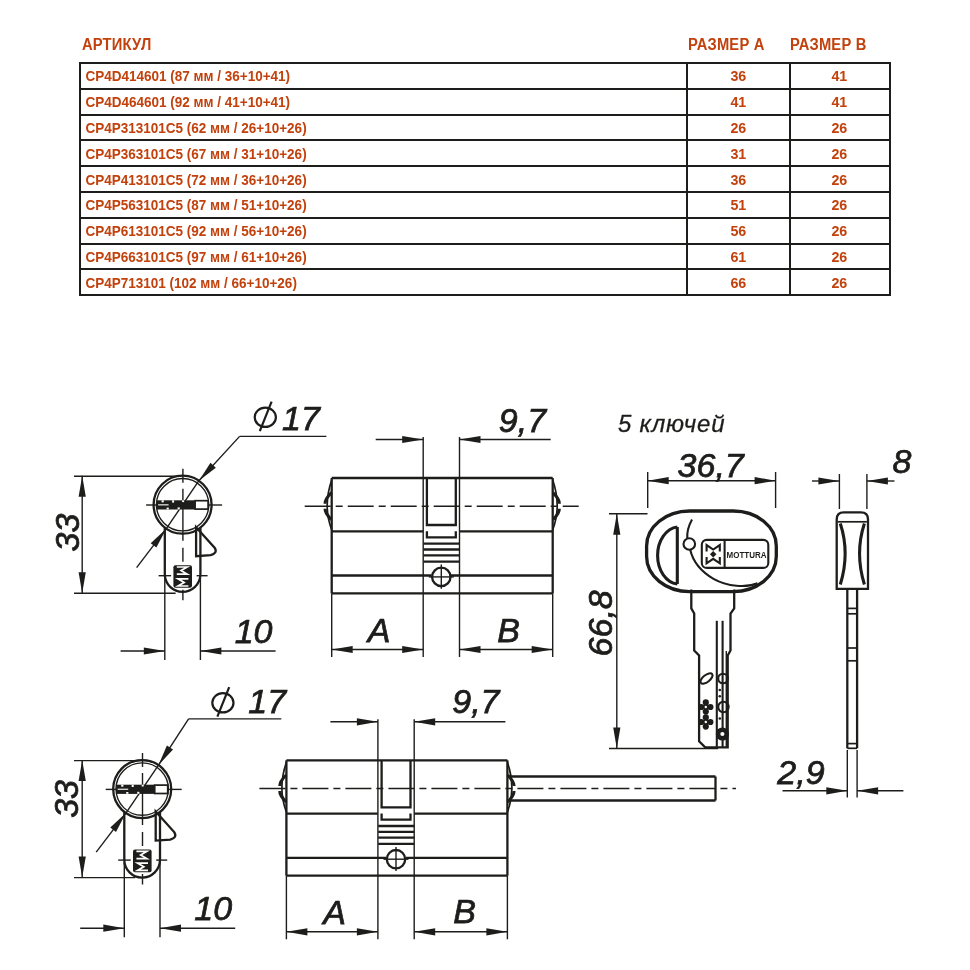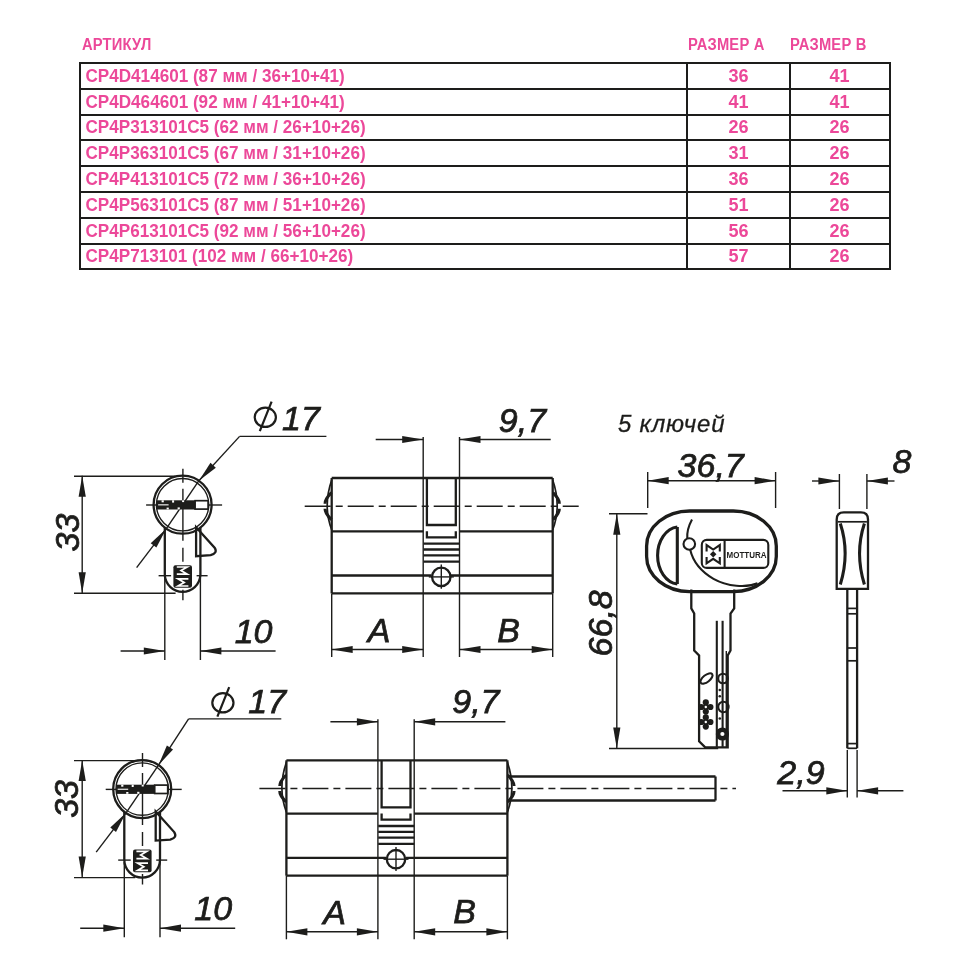--- a/index.html
+++ b/index.html
@@ -1,34 +1,34 @@
 <!DOCTYPE html>
 <html><head>
 <meta charset="utf-8">
 <style>
   * { margin: 0; padding: 0; box-sizing: border-box; }
   html, body { background: #ffffff; }
   .page {
     position: relative; width: 970px; height: 970px;
     background: #ffffff; overflow: hidden;
     font-family: "Liberation Sans", sans-serif;
-    color: #ec4899;
+    color: #c2410c;
   }
   .hdr {
     position: absolute; font-weight: bold; font-size: 16px;
     white-space: nowrap; letter-spacing: 0.2px;
     transform: scaleX(0.92); transform-origin: left bottom;
   }
   table.spec {
     position: absolute; left: 79px; top: 62px;
     width: 812px; border-collapse: collapse; table-layout: fixed;
   }
   table.spec td {
     border: 2px solid #1d1d1b; height: 25.8px; padding: 0;
-    font-weight: bold; font-size: 19px; white-space: nowrap; overflow: hidden;
+    font-weight: bold; font-size: 15px; white-space: nowrap; overflow: hidden;
     vertical-align: middle;
   }
   td.c-art span { display: inline-block; transform: scaleX(0.9); transform-origin: left center; padding-left: 5px; }
   td.c-num { text-align: center; text-decoration: underline; }
   td.c-num span { display: inline-block; transform: scaleX(0.95); transform-origin: center center; }
   svg.draw { position: absolute; left: 0; top: 0; }
   svg.draw .ln    { stroke: #1d1d1b; stroke-width: 2.3; fill: none; }
   svg.draw .ln2   { stroke: #1d1d1b; stroke-width: 2.1; fill: none; }
   svg.draw .thick { stroke: #1d1d1b; stroke-width: 3.1; fill: none; }
   svg.draw .thick2{ stroke: #1d1d1b; stroke-width: 3.3; fill: none; }
@@ -104,24 +104,29 @@
       <td class="c-num"><span>51</span></td>
       <td class="c-num"><span>26</span></td>
     </tr>
 
     <tr>
       <td class="c-art"><span>CP4P613101C5 (92 мм / 56+10+26)</span></td>
       <td class="c-num"><span>56</span></td>
       <td class="c-num"><span>26</span></td>
     </tr>
 
+    <tr>
+      <td class="c-art"><span>CP4P663101C5 (97 мм / 61+10+26)</span></td>
+      <td class="c-num"><span>61</span></td>
+      <td class="c-num"><span>26</span></td>
+    </tr>
 
     <tr>
       <td class="c-art"><span>CP4P713101 (102 мм / 66+10+26)</span></td>
-      <td class="c-num"><span>57</span></td>
+      <td class="c-num"><span>66</span></td>
       <td class="c-num"><span>26</span></td>
     </tr>
   </tbody>
   </table>
 
   <svg class="draw" width="970" height="970" viewBox="0 0 970 970">
 <g>
 <line class="thin" x1="74.0" y1="476.2" x2="175.6" y2="476.2"></line>
 <line class="thin" x1="74.0" y1="593.2" x2="175.6" y2="593.2"></line>
 <line class="thin" x1="82.2" y1="475.7" x2="82.2" y2="593.2"></line>

